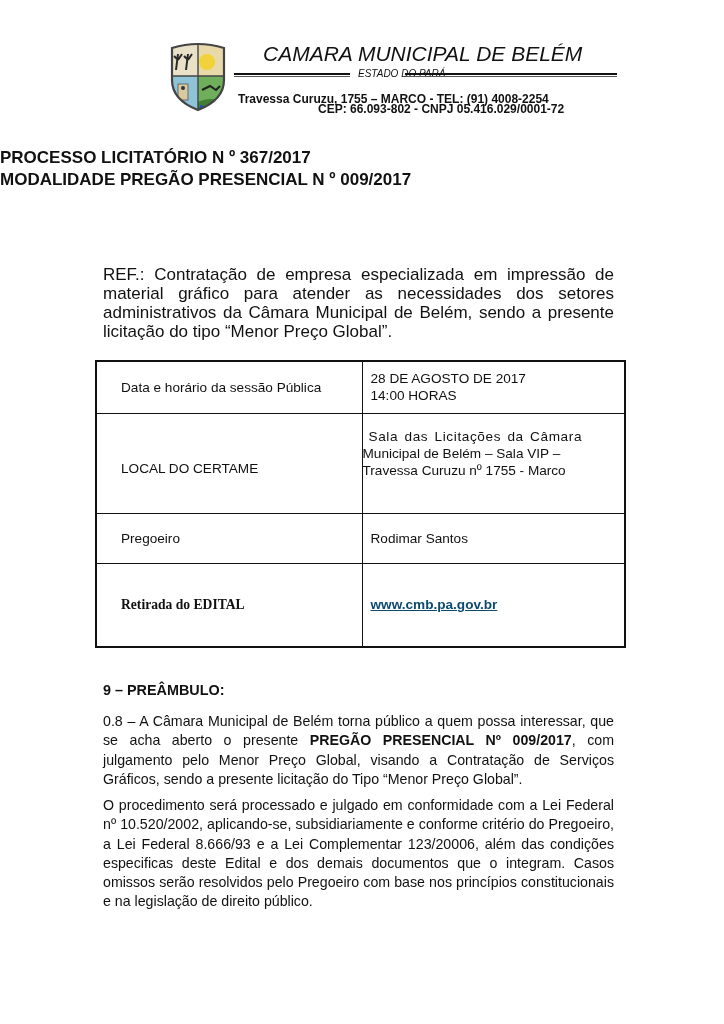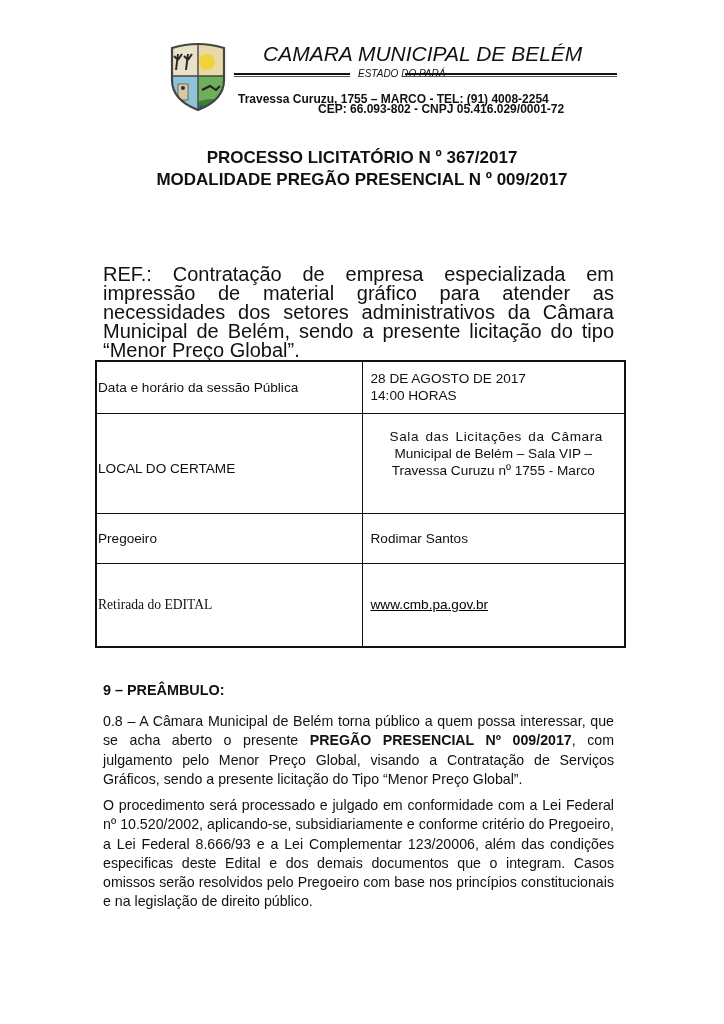--- a/index.html
+++ b/index.html
@@ -22,48 +22,48 @@
     position: absolute; left: 358px; top: 68px; font-size: 10px; font-style: italic; color: #111;
     white-space: nowrap;
   }
   .addr1, .addr2 {
     position: absolute; font-size: 12px; font-weight: bold; color: #111; white-space: nowrap;
   }
   .addr1 { left: 238px; top: 92px; }
   .addr2 { left: 318px; top: 102px; }
 
   
-  .titles { position: absolute; left: 0; top: 147px; width: 724px; text-align: center; }
+  .titles { position: absolute; left: 0; top: 147px; width: 724px; text-align: left; }
   .titles div { font-weight: bold; font-size: 17px; line-height: 22px; color: #111; }
   .titles .t1 { padding-left: 0px; }
 
   
   .ref {
     position: absolute; left: 103px; top: 265px; width: 511px;
-    font-size: 20px; line-height: 19px; text-align: justify; color: #111;
+    font-size: 17px; line-height: 19px; text-align: justify; color: #111;
   }
 
   
   .info-table {
     position: absolute; left: 95px; top: 360px; width: 531px;
     border-collapse: collapse; border: 2px solid #111;
   }
   .info-table td { border: 1.5px solid #111; vertical-align: middle; font-size: 13.6px; line-height: 17px; color: #111; }
-  .info-table td.c1 { width: 266px; padding-left: 1px; }
+  .info-table td.c1 { width: 266px; padding-left: 24px; }
   .info-table td.c2 { padding-left: 8px; }
   .row1 td { height: 52px; }
   .row2 td { height: 100px; }
   .row3 td { height: 50px; }
-  .row4 td { height: 84px; }
+  .row4 td { height: 84px; font-weight: bold; }
   .row2 td.c1 { padding-top: 10px; }
-  .row2 td.c2 { padding-left: 0; text-align: center; }
+  .row2 td.c2 { padding-left: 0; text-align: left; }
   .row2 .loc-line { display: block; white-space: nowrap; }
   .row2 .loc-line.first { padding-left: 6px; letter-spacing: 0.6px; word-spacing: 2px; }
   .serif { font-family: "Liberation Serif", serif; font-size: 14px; }
-  .link { color: #000000; text-decoration: underline; text-align: right; }
+  .link { color: #0c4a6e; text-decoration: underline; text-align: right; }
 
   
   .sec-title {
     position: absolute; left: 103px; top: 682px;
     font-size: 14.4px; font-weight: bold; color: #111;
   }
   .para {
     position: absolute; left: 103px; width: 511px;
     font-size: 14.2px; line-height: 19.3px; text-align: justify; color: #111;
   }

